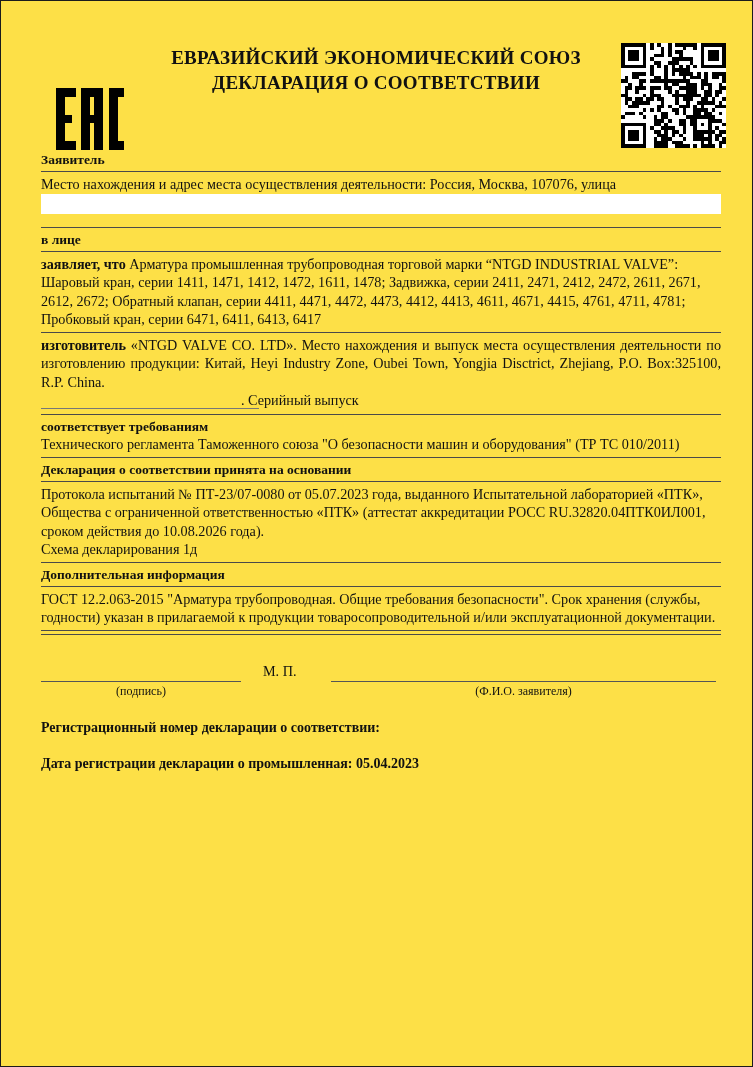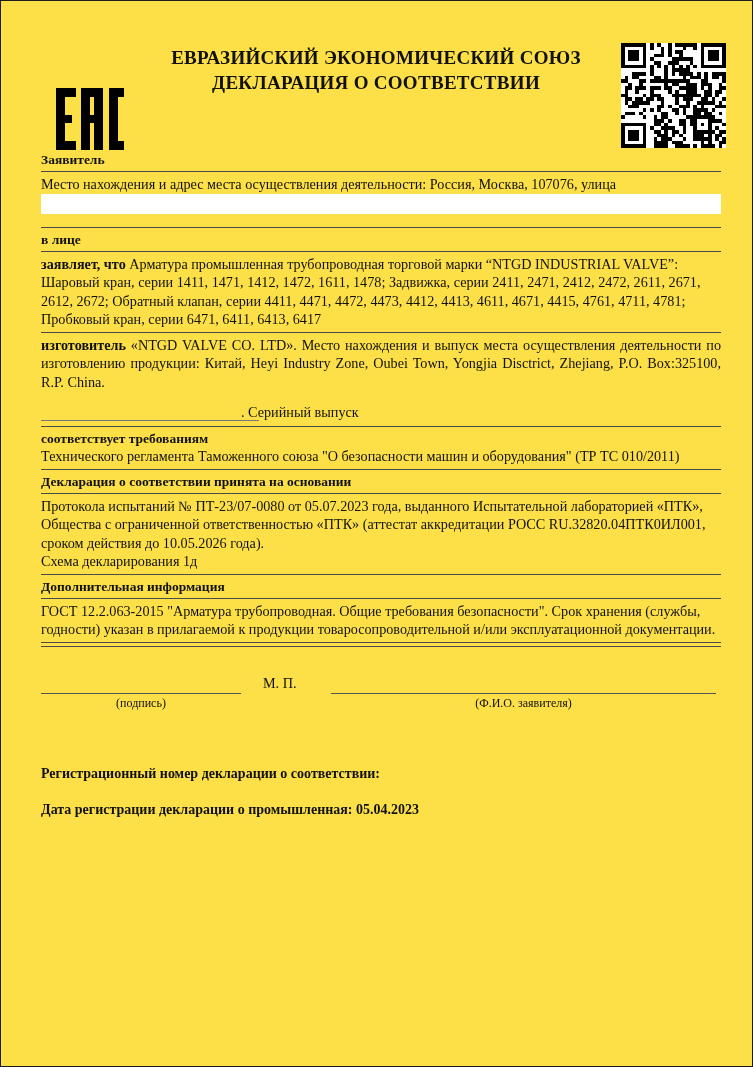--- a/index.html
+++ b/index.html
@@ -113,21 +113,21 @@
     left: 0;
     right: 0;
     top: 0;
     height: 20px;
     background: #ffffff;
   }
 
   .serial-row {
     position: relative;
     height: 20px;
-    margin-top: 12px;
+    margin-top: 0;
   }
   .serial-underline {
     position: absolute;
     left: 0;
     top: 17px;
     width: 218px;
     border-top: 1.1px solid #777;
   }
   .serial-txt {
     position: absolute;
@@ -158,21 +158,21 @@
   }
   .sig-cap.left  { left: 0px;   width: 200px; }
   .sig-cap.right { left: 290px; width: 385px; }
   .mp {
     position: absolute;
     left: 222px;
     top: 6px;
     font-size: 14.2px;
   }
 
-  .reg-block { margin-top: 34px; }
+  .reg-block { }
   .reg-line {
     font-weight: bold;
     font-size: 14px;
     line-height: 18px;
     margin-bottom: 18px;
   }
 </style>
 </head>
 <body>
 
@@ -245,21 +245,21 @@
       <div class="serial-txt">. Серийный выпуск</div>
     </div>
     <hr class="rule rule-dark">
 
     <div class="lbl">соответствует требованиям</div>
     <div class="body-txt">Технического регламента Таможенного союза "О безопасности машин и оборудования" (ТР ТС 010/2011)</div>
     <hr class="rule rule-dark">
 
     <div class="lbl">Декларация о соответствии принята на основании</div>
     <hr class="rule rule-dark">
-    <div class="body-txt">Протокола испытаний № ПТ-23/07-0080 от 05.07.2023 года, выданного Испытательной лабораторией «ПТК», Общества с ограниченной ответственностью «ПТК» (аттестат аккредитации РОСС RU.32820.04ПТК0ИЛ001, сроком действия до 10.05.2026 года).</div>
+    <div class="body-txt">Протокола испытаний № ПТ-23/07-0080 от 05.07.2023 года, выданного Испытательной лабораторией «ПТК», Общества с ограниченной ответственностью «ПТК» (аттестат аккредитации РОСС RU.32820.04ПТК0ИЛ001, сроком действия до 10.08.2026 года).</div>
     <div class="body-txt">Схема декларирования 1д</div>
     <hr class="rule rule-dark">
 
     <div class="lbl">Дополнительная информация</div>
     <hr class="rule rule-dark">
     <div class="body-txt">ГОСТ 12.2.063-2015 "Арматура трубопроводная. Общие требования безопасности". Срок хранения (службы, годности) указан в прилагаемой к продукции товаросопроводительной и/или эксплуатационной документации.</div>
     <hr class="rule rule-dark">
 
     <hr class="rule rule-dark">
 

